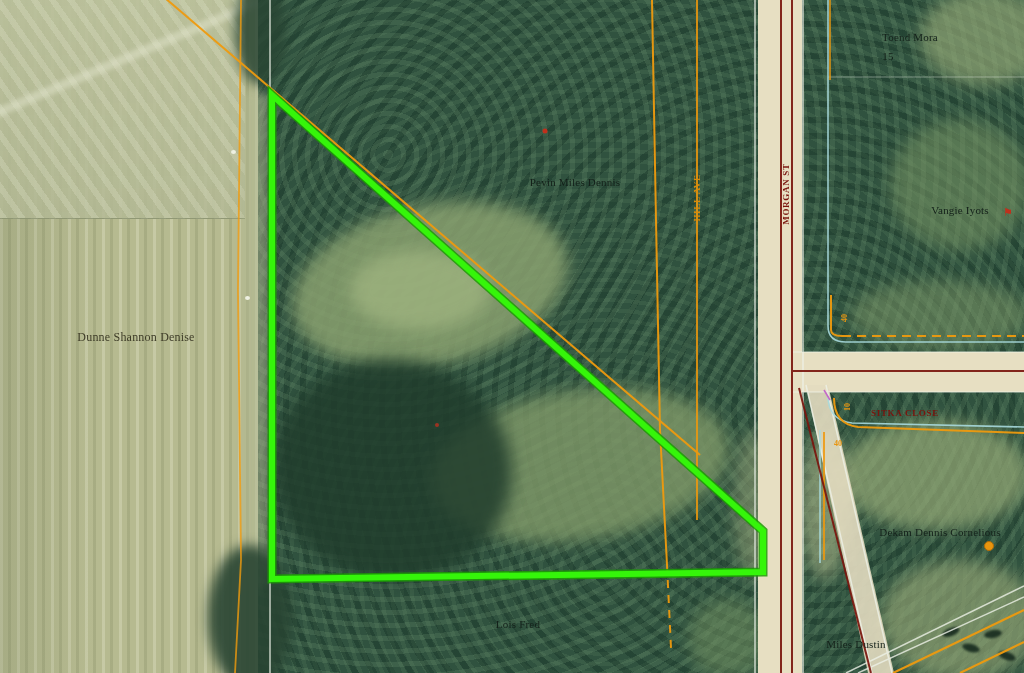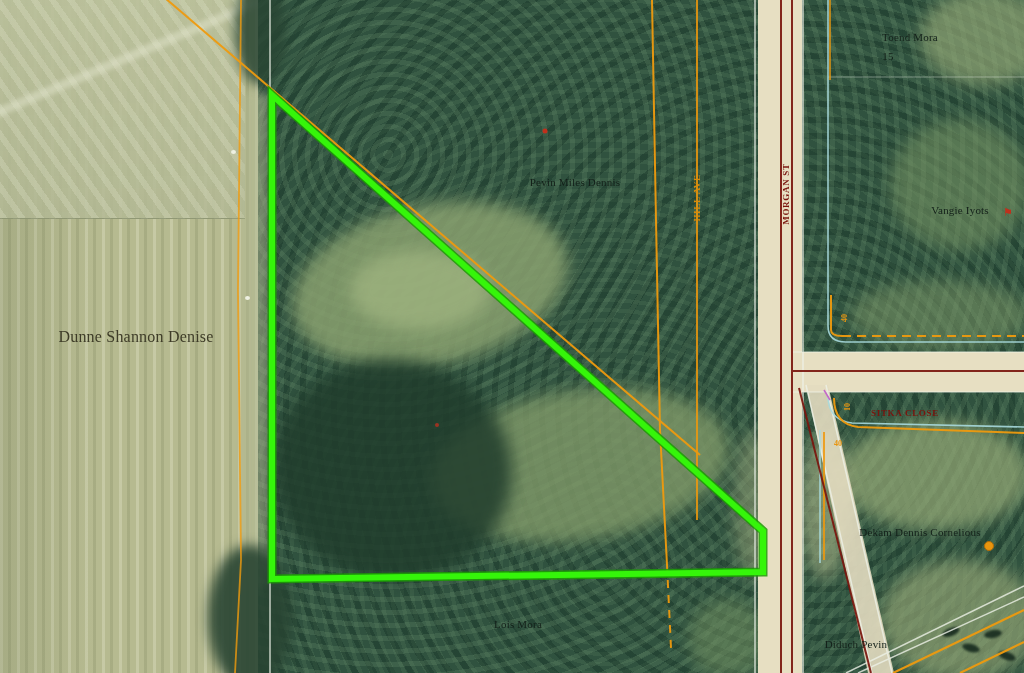--- a/index.html
+++ b/index.html
@@ -28,21 +28,21 @@
   .patch{position:absolute;border-radius:50%;filter:blur(8px);}
   .speck{position:absolute;width:5px;height:4px;background:#eef0e2;border-radius:50%;}
   .tree{position:absolute;width:18px;height:8px;background:rgba(22,42,30,.9);
     border-radius:50%;filter:blur(1px);}
   
   svg.overlay{position:absolute;left:0;top:0;pointer-events:none;}
   
   .lbl{position:absolute;transform:translate(-50%,-50%);white-space:nowrap;line-height:1;}
   .lbl.rot{transform:translate(-50%,-50%) rotate(-90deg);}
   .owner{font-size:11px;color:#14211a;letter-spacing:.2px;}
-  .owner.on-field{color:#3e3c28;font-size:16px;}
+  .owner.on-field{color:#3e3c28;font-size:12px;}
   .street{color:#7a150e;font-weight:bold;font-size:9px;letter-spacing:.7px;}
   .street.orange{color:#d98b0a;}
   .num-orange{color:#e8950f;font-size:8px;font-weight:bold;}
   
   .dot{position:absolute;border-radius:50%;transform:translate(-50%,-50%);}
   .flag{position:absolute;transform:translate(-50%,-50%);color:#c0301c;font-size:11px;
     font-family:"DejaVu Sans", sans-serif;}
 </style>
 </head>
 <body>
@@ -130,23 +130,23 @@
 
     <polygon fill="none" stroke="#1c9e04" stroke-width="9" opacity="0.85" stroke-linejoin="miter" points="272,95 763,531 763,572 272,579"></polygon>
     <polygon fill="none" stroke="#35f50a" stroke-width="6" stroke-linejoin="miter" points="272,95 763,531 763,572 272,579"></polygon>
   </svg>
 
   <div class="lbl owner on-field" style="left:136px;top:337px;">Dunne Shannon Denise</div>
   <div class="lbl owner" style="left:910px;top:37px;">Toend Mora</div>
   <div class="lbl owner" style="left:888px;top:56px;">15</div>
   <div class="lbl owner" style="left:925px;top:210px;margin-left:35px;">Vangie Iyots</div>
   <div class="lbl owner" style="left:575px;top:182px;">Pevin Miles Dennis</div>
-  <div class="lbl owner" style="left:920px;top:532px;">Dekam Dennis Cornelious</div>
-  <div class="lbl owner" style="left:518px;top:624px;">Lois Mora</div>
-  <div class="lbl owner" style="left:856px;top:644px;">Diduch Pevin</div>
+  <div class="lbl owner" style="left:940px;top:532px;">Dekam Dennis Cornelious</div>
+  <div class="lbl owner" style="left:518px;top:624px;">Lois Fred</div>
+  <div class="lbl owner" style="left:856px;top:644px;">Miles Dustin</div>
 
   <div class="lbl street" style="left:905px;top:380px;margin-top:33px;">SITKA CLOSE</div>
   <div class="lbl street rot" style="left:786px;top:194px;">MORGAN ST</div>
   <div class="lbl street orange rot" style="left:697px;top:198px;">HILL AVE</div>
 
   <div class="lbl num-orange rot" style="left:845px;top:318px;">40</div>
   <div class="lbl num-orange rot" style="left:848px;top:407px;">10</div>
   <div class="lbl num-orange" style="left:838px;top:444px;">40</div>
 
   <div class="dot" style="left:545px;top:131px;width:5px;height:5px;background:#c0301c;"></div>

